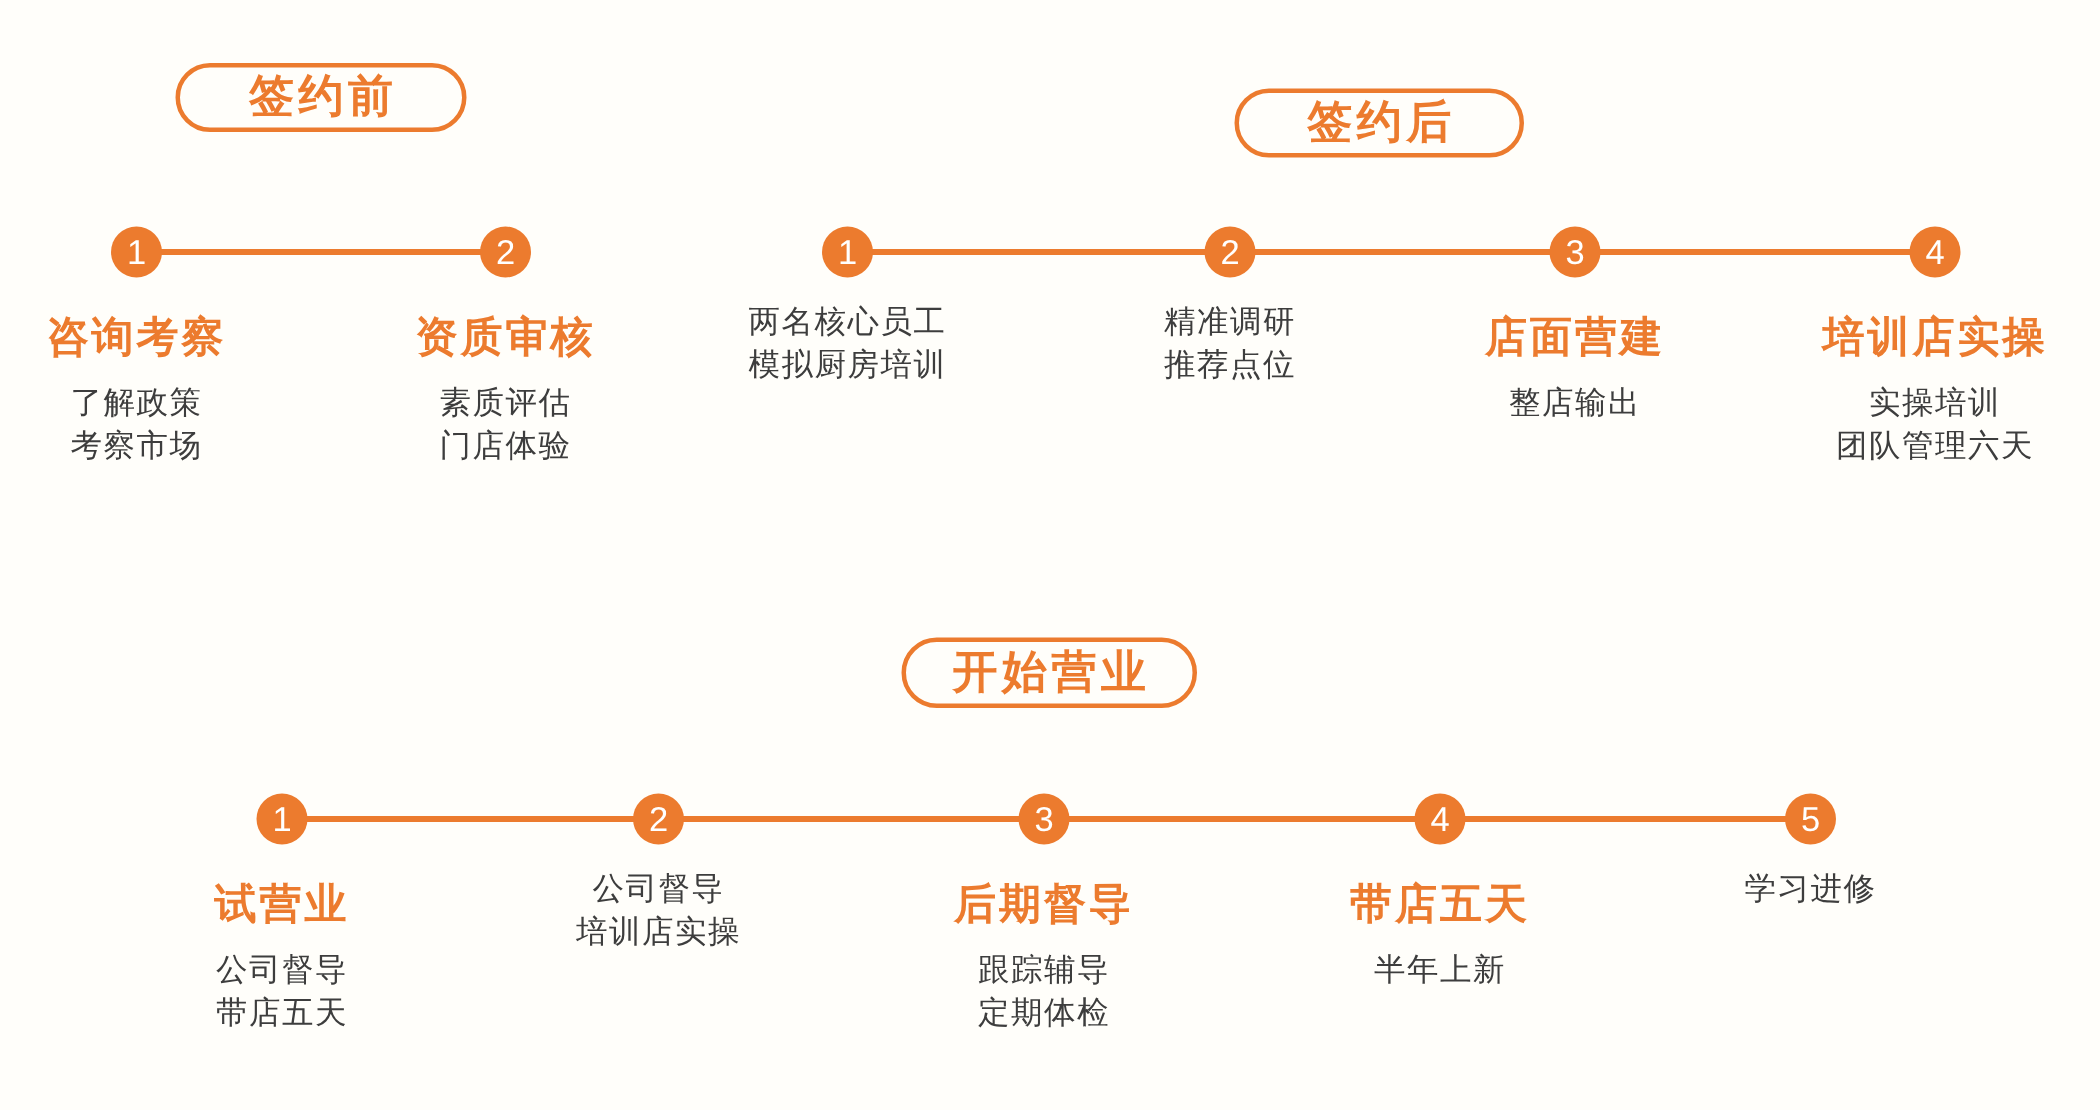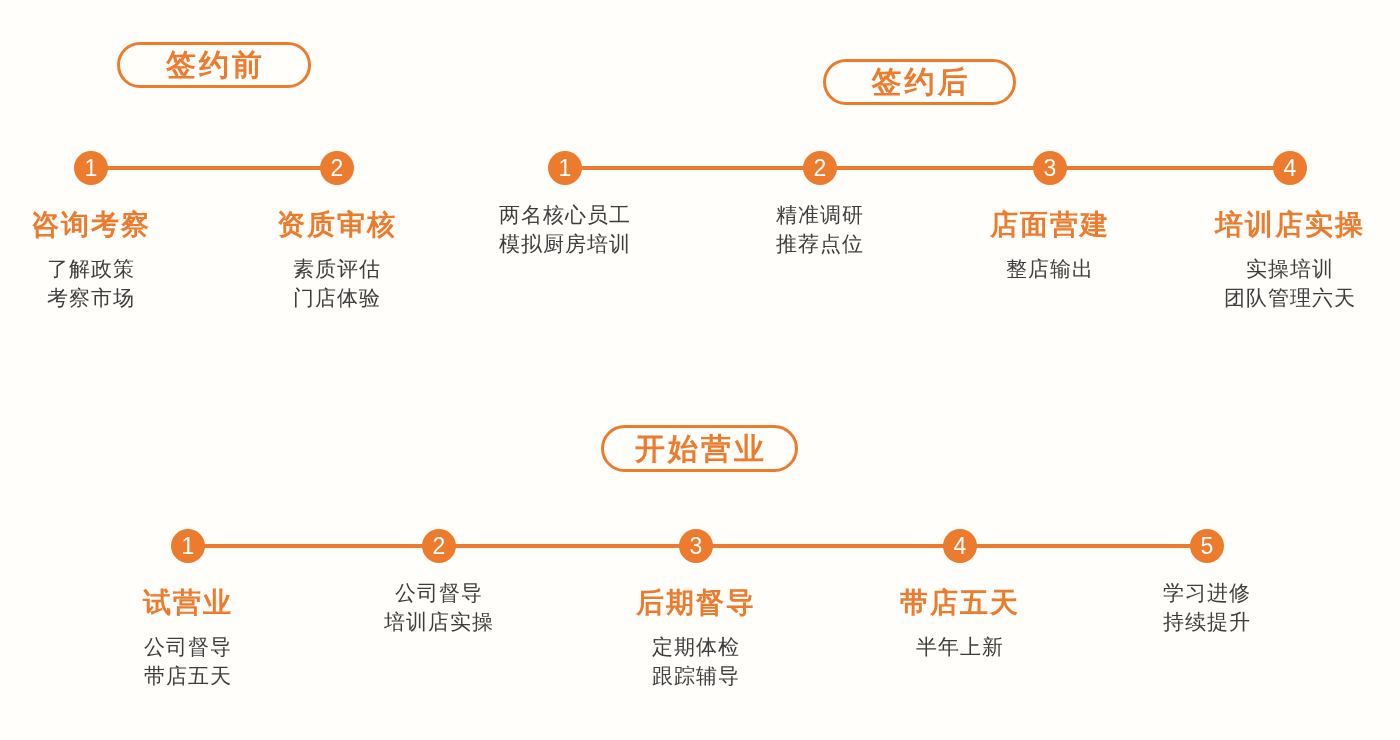--- a/index.html
+++ b/index.html
@@ -180,38 +180,37 @@
       <div>培训店实操</div>
     </div>
   </div>
 
   <div class="step" style="left:696px;top:529px">
     <div class="node">
       <span>3</span>
     </div>
     <div class="step-title">后期督导</div>
     <div class="step-desc">
+      <div>跟踪辅导</div>
       <div>定期体检</div>
-      <div>跟踪辅导</div>
     </div>
   </div>
 
   <div class="step" style="left:960px;top:529px">
     <div class="node">
       <span>4</span>
     </div>
     <div class="step-title">带店五天</div>
     <div class="step-desc">
       <div>半年上新</div>
     </div>
   </div>
 
   <div class="step" style="left:1207px;top:529px">
     <div class="node">
       <span>5</span>
     </div>
     <div class="step-desc">
       <div>学习进修</div>
-      <div>持续提升</div>
     </div>
   </div>
 
 </div>
 
 </body></html>

